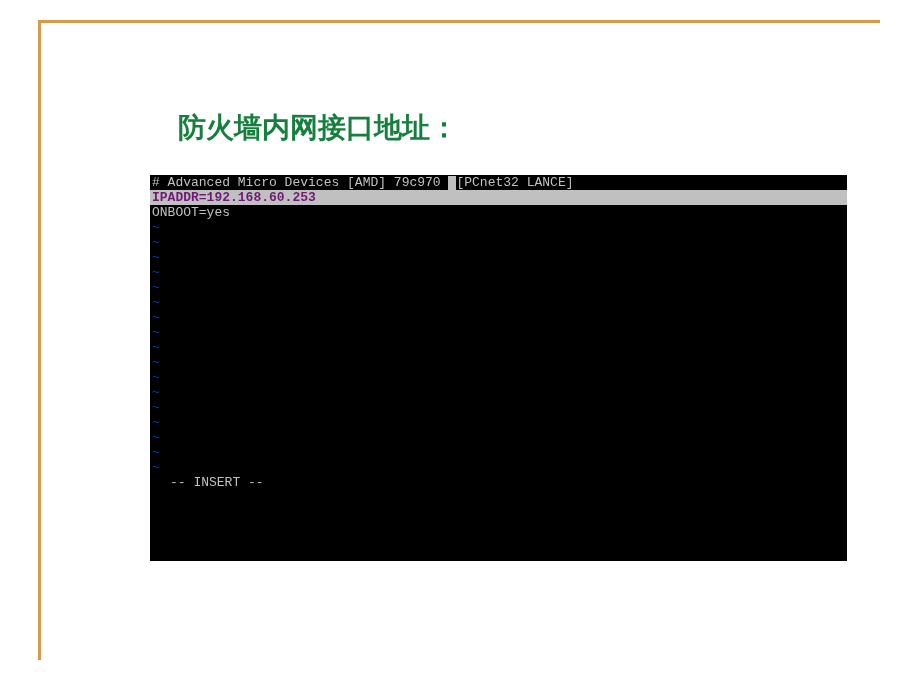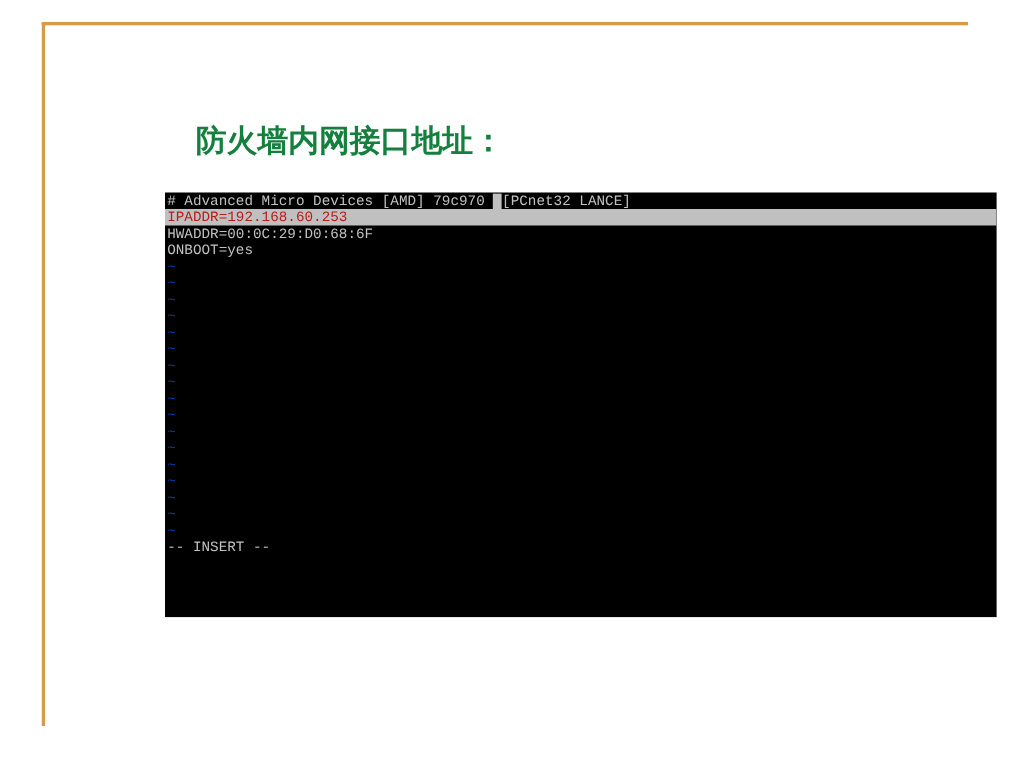--- a/index.html
+++ b/index.html
@@ -30,21 +30,21 @@
       font-size: 28px;
       font-weight: bold;
       color: #15803d;
       font-family: "SimSun", "Microsoft YaHei", sans-serif;
       margin-left: 29px;
     }
     .terminal-container {
       position: absolute;
       top: 152px;
       left: 109px;
-      width: 756px;
+      width: 697px;
       height: 386px;
       background: #000000;
       font-family: "Courier New", monospace;
       font-size: 13px;
       line-height: 15px;
       color: #c0c0c0;
       overflow: hidden;
     }
     .terminal-line {
       white-space: pre;
@@ -56,42 +56,42 @@
     }
     .first-line .cursor-block {
       display: inline-block;
       background: #c0c0c0;
       width: 8px;
       height: 14px;
       vertical-align: text-bottom;
     }
     .highlighted-line {
       background: #c0c0c0;
-      color: #b91c1c;
+      color: #701a75;
       width: 100%;
+      font-weight: bold;
     }
     .tilde-line {
       color: #0040b0;
       padding-left: 2px;
     }
     .mode-line {
       color: #c0c0c0;
-      padding-left: 2px;
+      padding-left: 20px;
     }
   </style>
 </head>
 <body>
 
 <div class="slide-frame">
   <div class="slide-title">防火墙内网接口地址：</div>
 
   <div class="terminal-container">
     <div class="terminal-line first-line"><span># Advanced Micro Devices [AMD] 79c970</span> <span class="cursor-block"></span><span>[PCnet32 LANCE]</span></div>
     <div class="terminal-line highlighted-line">IPADDR=192.168.60.253</div>
-    <div class="terminal-line">HWADDR=00:0C:29:D0:68:6F</div>
     <div class="terminal-line">ONBOOT=yes</div>
     <div class="terminal-line tilde-line">~</div>
     <div class="terminal-line tilde-line">~</div>
     <div class="terminal-line tilde-line">~</div>
     <div class="terminal-line tilde-line">~</div>
     <div class="terminal-line tilde-line">~</div>
     <div class="terminal-line tilde-line">~</div>
     <div class="terminal-line tilde-line">~</div>
     <div class="terminal-line tilde-line">~</div>
     <div class="terminal-line tilde-line">~</div>

